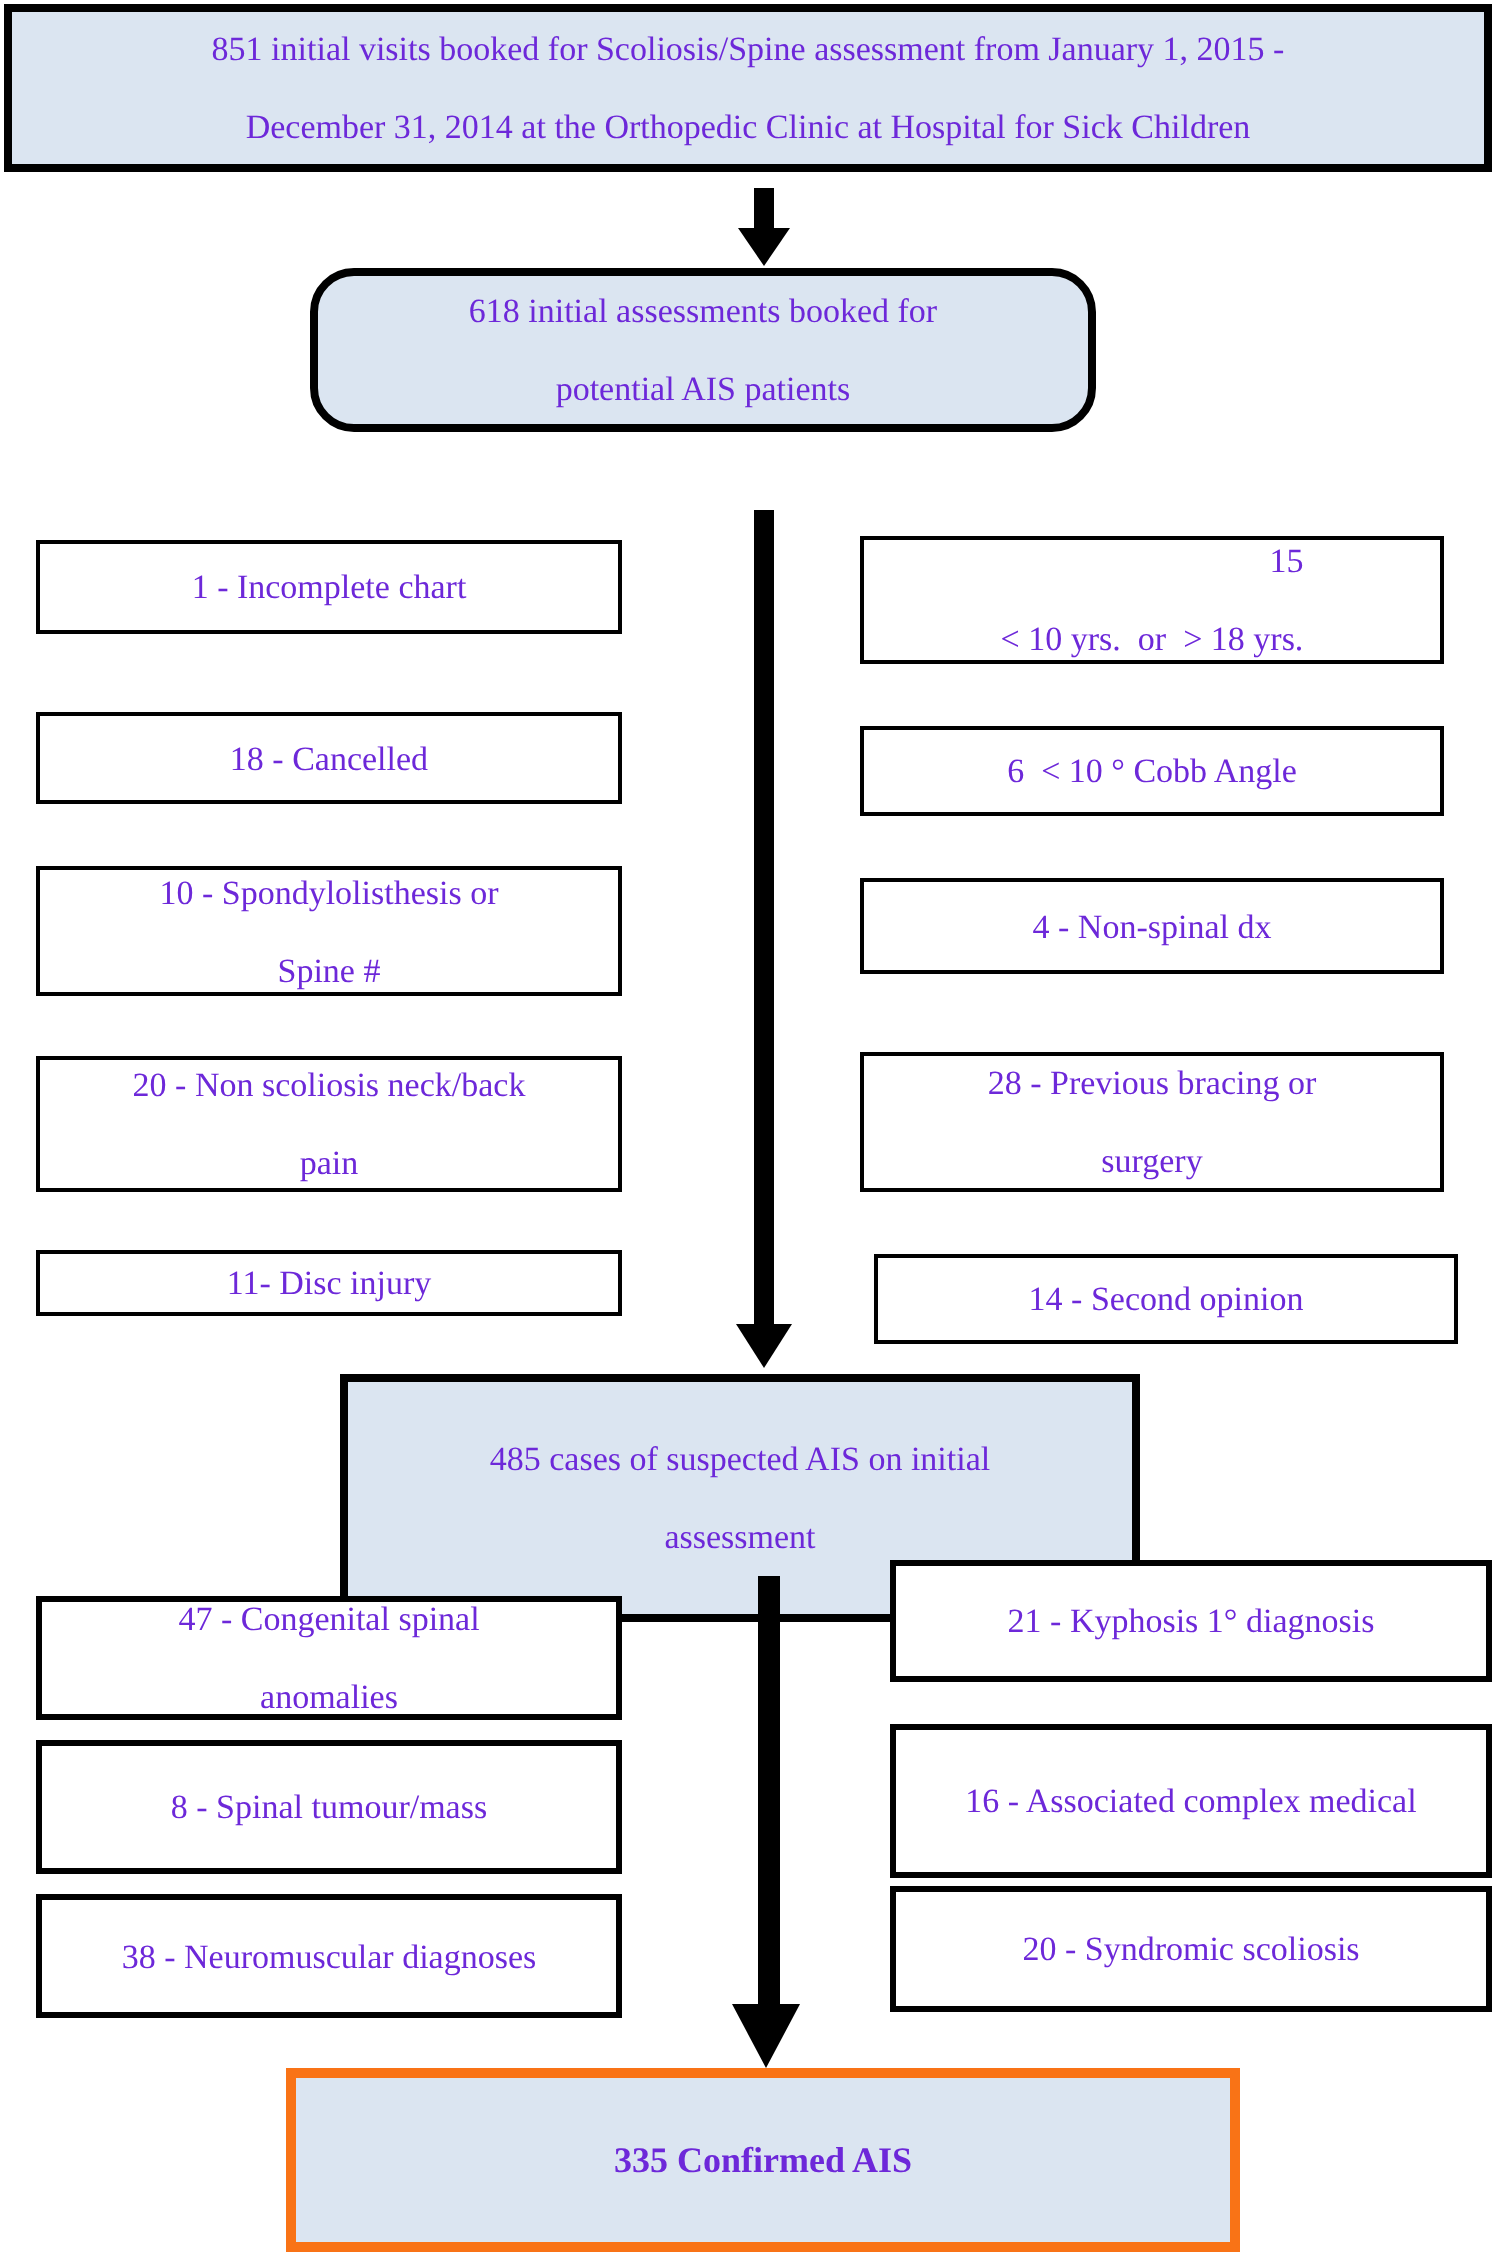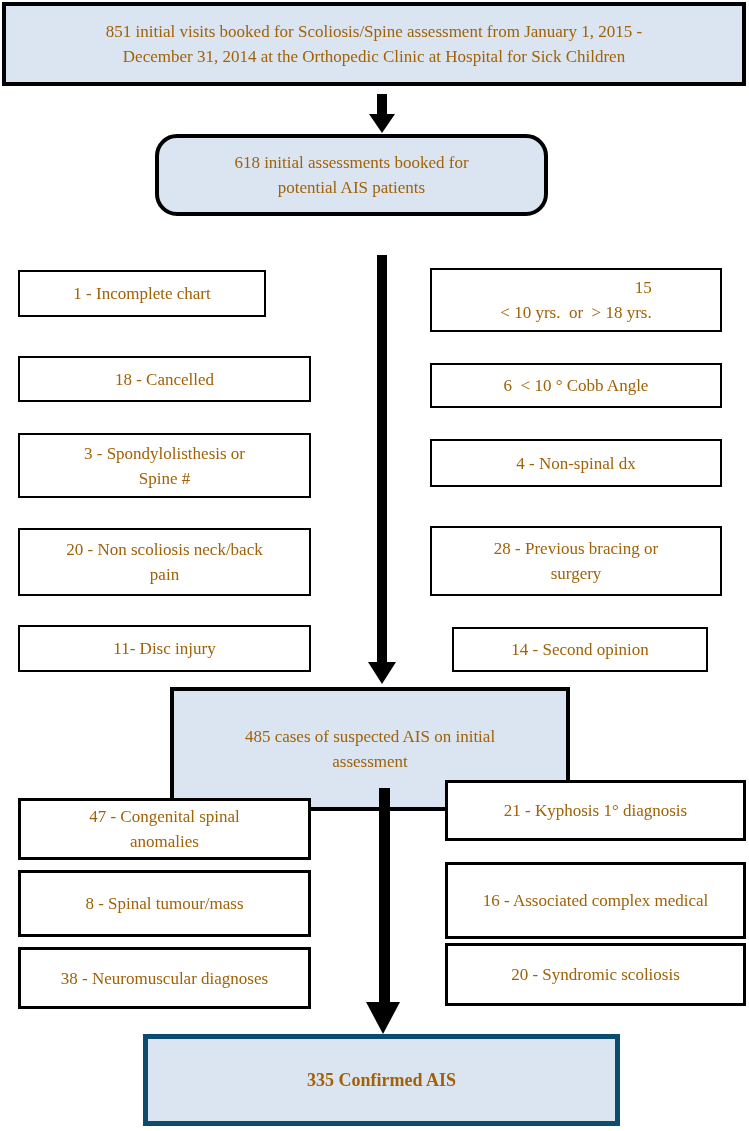--- a/index.html
+++ b/index.html
@@ -22,35 +22,35 @@
     align-items: center;
     justify-content: center;
     text-align: center;
   }
   .flow {
     background: #dbe5f1;
     border: 4px solid #000000;
   }
   .flow-thick {
     background: #dbe5f1;
-    border: 5px solid #0c4a6e;
+    border: 5px solid #f97316;
   }
   .excl {
     background: #ffffff;
     border: 2px solid #000000;
   }
   .excl2 {
     background: #ffffff;
     border: 3px solid #000000;
   }
   .lbl {
     white-space: pre-wrap;
     font-size: 17px;
-    line-height: 25px;
-    color: #a16207;
+    line-height: 39px;
+    color: #6d28d9;
     padding: 0 6px;
   }
   .lbl-big {
     font-size: 18px;
     font-weight: bold;
   }
   .shaft {
     position: absolute;
     background: #000000;
   }
@@ -78,53 +78,53 @@
   <div class="fbox flow" style="left:155px; top:134px; width:393px; height:82px;border-radius:22px;">
     <span class="lbl">618 initial assessments booked for
 potential AIS patients</span>
   </div>
 
   <div>
     <div class="shaft" style="left:377px; top:255px; width:10px; height:407px;"></div>
     <div class="head" style="left:368px; top:662px; border-left:14px solid transparent; border-right:14px solid transparent; border-top:22px solid #000;"></div>
   </div>
 
-  <div class="fbox excl" style="left:18px; top:270px; width:248px; height:47px;">
+  <div class="fbox excl" style="left:18px; top:270px; width:293px; height:47px;">
     <span class="lbl">1 - Incomplete chart</span>
   </div>
   <div class="fbox excl" style="left:18px; top:356px; width:293px; height:46px;">
     <span class="lbl">18 - Cancelled</span>
   </div>
   <div class="fbox excl" style="left:18px; top:433px; width:293px; height:65px;">
-    <span class="lbl">3 - Spondylolisthesis or
+    <span class="lbl">10 - Spondylolisthesis or
 Spine #</span>
   </div>
   <div class="fbox excl" style="left:18px; top:528px; width:293px; height:68px;">
     <span class="lbl">20 - Non scoliosis neck/back
 pain</span>
   </div>
-  <div class="fbox excl" style="left:18px; top:625px; width:293px; height:47px;">
+  <div class="fbox excl" style="left:18px; top:625px; width:293px; height:33px;">
     <span class="lbl">11- Disc injury</span>
   </div>
 
   <div class="fbox excl" style="left:430px; top:268px; width:292px; height:64px;text-align:right;">
     <span class="lbl">15
 &lt; 10 yrs.  or  &gt; 18 yrs.</span>
   </div>
   <div class="fbox excl" style="left:430px; top:363px; width:292px; height:45px;">
     <span class="lbl">6  &lt; 10 ° Cobb Angle</span>
   </div>
   <div class="fbox excl" style="left:430px; top:439px; width:292px; height:48px;">
     <span class="lbl">4 - Non-spinal dx</span>
   </div>
   <div class="fbox excl" style="left:430px; top:526px; width:292px; height:70px;">
     <span class="lbl">28 - Previous bracing or
 surgery</span>
   </div>
-  <div class="fbox excl" style="left:452px; top:627px; width:256px; height:45px;">
+  <div class="fbox excl" style="left:437px; top:627px; width:292px; height:45px;">
     <span class="lbl">14 - Second opinion</span>
   </div>
 
   <div class="fbox flow" style="left:170px; top:687px; width:400px; height:124px;">
     <span class="lbl">485 cases of suspected AIS on initial
 assessment</span>
   </div>
 
   <div>
     <div class="shaft" style="left:379px; top:788px; width:11px; height:214px;"></div>

